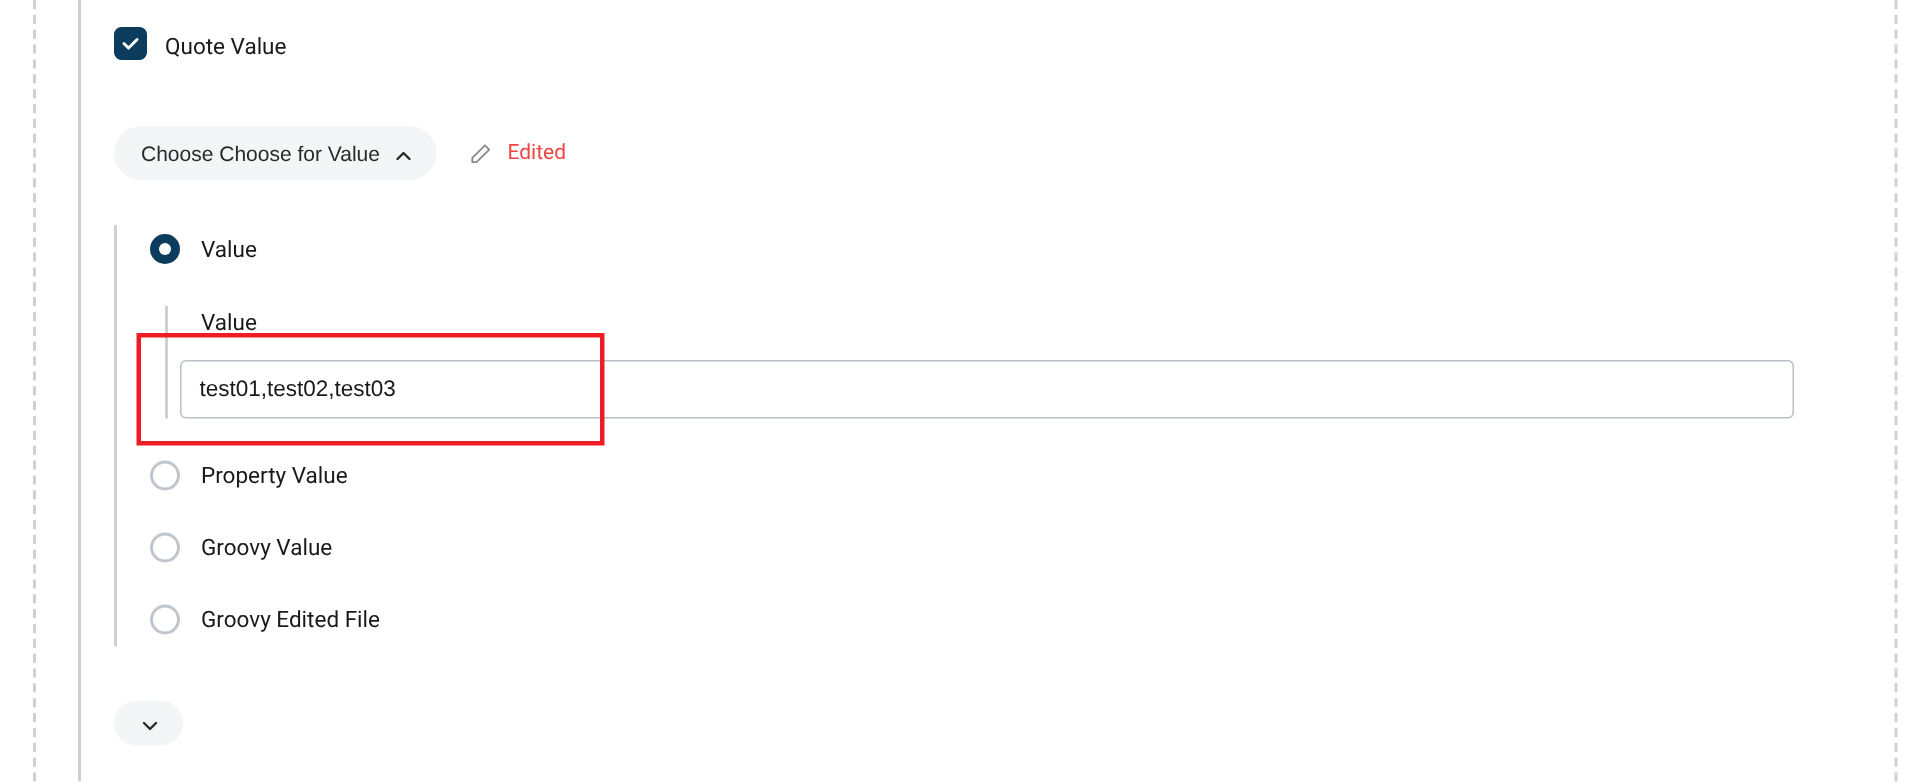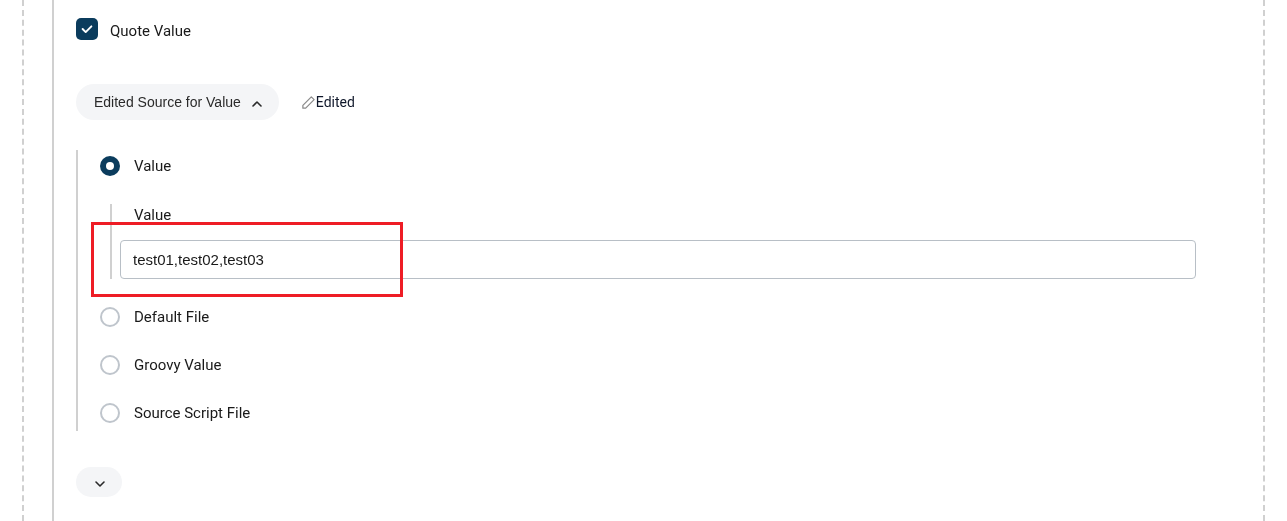--- a/index.html
+++ b/index.html
@@ -75,22 +75,22 @@
       gap: 10px;
     }
     .chevron {
       display: inline-block;
       width: 10px;
       height: 10px;
     }
     .edited-indicator {
       display: flex;
       align-items: center;
-      gap: 0;
-      color: #0f172a;
+      gap: 10px;
+      color: #ef4444;
       font-size: 14px;
     }
     .pencil-icon {
       width: 15px;
       height: 15px;
     }
     .radio-section {
       border-left: 2px solid #d0d0d0;
       padding-left: 22px;
       padding-top: 6px;
@@ -179,21 +179,21 @@
       <div class="checkbox">
         <svg viewBox="0 0 16 16">
           <path d="M3 8 L6.5 11.5 L13 5" stroke="#fff" stroke-width="2.2" fill="none" stroke-linecap="round" stroke-linejoin="round"></path>
         </svg>
       </div>
       <span class="checkbox-label">Quote Value</span>
     </div>
 
     <div class="pill-row">
       <button class="pill-button">
-        <span>Edited Source for Value</span>
+        <span>Choose Choose for Value</span>
         <span class="chevron">
           <svg viewBox="0 0 12 12" width="12" height="12">
             <path d="M2 8 L6 4 L10 8" stroke="#2a2a2a" stroke-width="1.6" fill="none" stroke-linecap="round" stroke-linejoin="round"></path>
           </svg>
         </span>
       </button>
       <div class="edited-indicator">
         <svg class="pencil-icon" viewBox="0 0 16 16">
           <path d="M11 2 L14 5 L5 14 L2 14 L2 11 Z" stroke="#8a8a8a" stroke-width="1.3" fill="none" stroke-linejoin="round"></path>
         </svg>
@@ -208,31 +208,31 @@
         <span class="radio-label">Value</span>
       </div>
 
       <div class="value-sub-section">
         <div class="value-sub-label">Value</div>
         <input type="text" class="value-input" value="test01,test02,test03" style="">
       </div>
 
       <div class="radio-row">
         <div class="radio"></div>
-        <span class="radio-label">Default File</span>
+        <span class="radio-label">Property Value</span>
       </div>
 
       <div class="radio-row">
         <div class="radio"></div>
         <span class="radio-label">Groovy Value</span>
       </div>
 
       <div class="radio-row last">
         <div class="radio"></div>
-        <span class="radio-label">Source Script File</span>
+        <span class="radio-label">Groovy Edited File</span>
       </div>
 
     </div>
 
     <button class="pill-button default-pill">
       <span class="chevron">
         <svg viewBox="0 0 12 12" width="12" height="12">
           <path d="M2 4 L6 8 L10 4" stroke="#2a2a2a" stroke-width="1.6" fill="none" stroke-linecap="round" stroke-linejoin="round"></path>
         </svg>
       </span>

